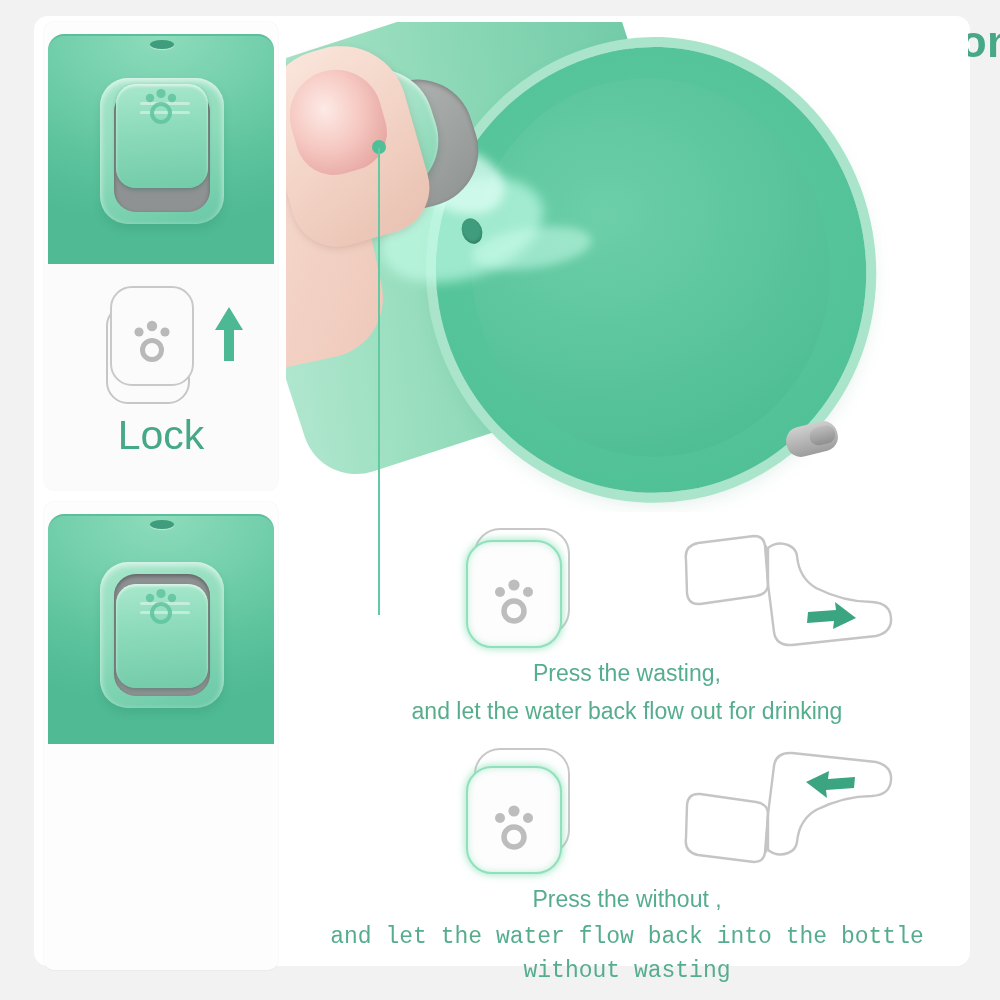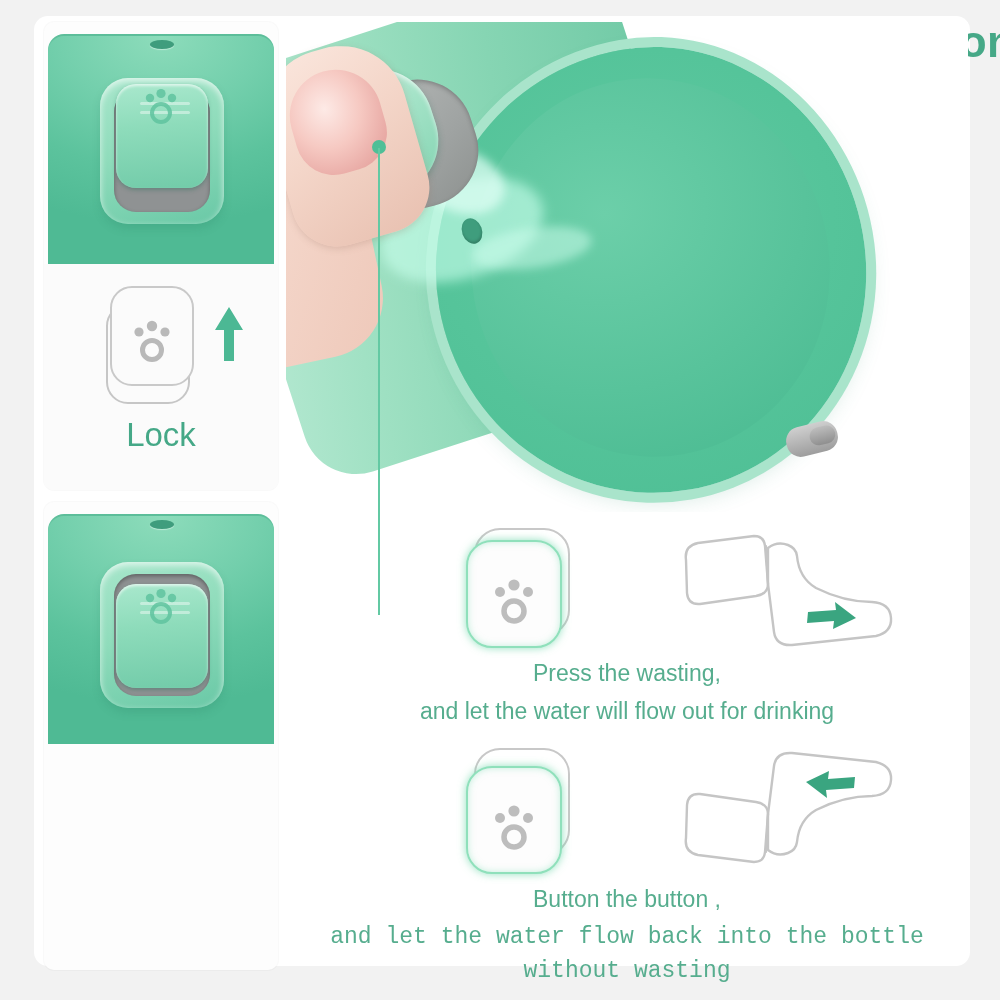--- a/index.html
+++ b/index.html
@@ -92,21 +92,21 @@
     position:absolute;left:4px;width:80px;height:96px;border-radius:22px;
     border:2px solid #c9c9c9;background:#fbfbfb;
   }
   .lock .lbtn-ghost{top:18px;}
   .lock .lbtn-front{top:0px;}
   .unlock .lbtn-ghost{top:0px;}
   .unlock .lbtn-front{top:16px;}
   .arrow-v{position:absolute;left:168px;top:40px;width:34px;height:60px;}
   .llabel{
     position:absolute;left:0;top:150px;width:234px;text-align:center;
-    color:#45a887;font-size:33px;line-height:42px;font-weight:400;
+    color:#45a887;font-size:41px;line-height:42px;font-weight:400;
   }
 
   
   .hero{
     position:absolute;left:286px;top:22px;width:682px;height:490px;overflow:hidden;
     background:#ffffff;
   }
   .hero .barrel{
     position:absolute;left:-40px;top:-10px;width:430px;height:420px;
     transform:rotate(-18deg);border-radius:40px 40px 54px 54px;
@@ -323,21 +323,21 @@
     <svg class="flowfig" viewBox="0 0 230 126">
       <g fill="none" stroke="#c5c5c5" stroke-width="2.4" stroke-linejoin="round" stroke-linecap="round">
         <path d="M10 34 Q8 20 22 17 L78 10 Q88 10 89 20 L92 58 Q92 68 80 70 L24 78 Q12 79 11 67 Z"></path>
         <path d="M92 22 Q101 15 112 19 Q120 22 121 30 Q123 52 140 62 Q168 76 196 76 Q214 77 215 92 Q216 106 200 110 L116 119 Q100 120 98 106 L92 58 Z"></path>
         <path d="M90 20 L92 58" stroke-width="2.2"></path>
       </g>
       <path d="M132 86 L160 84 L159 76 L180 92 L157 103 L158 95 L131 97 Z" fill="#3aa580"></path>
     </svg>
 
     <div class="caption l1">Press the wasting,</div>
-    <div class="caption l2">and let the water will flow out for drinking</div>
+    <div class="caption l2">and let the water back flow out for drinking</div>
   </div>
 
   <div class="instr two">
     <div class="mini-btn">
       <div class="mini-ghost"></div>
       <div class="mini-front">
         <svg viewBox="0 0 92 104" width="92" height="104">
           <circle cx="32" cy="50" r="5" fill="#bdbdbd"></circle>
           <circle cx="46" cy="43" r="5.6" fill="#bdbdbd"></circle>
           <circle cx="60" cy="50" r="5" fill="#bdbdbd"></circle>
@@ -348,17 +348,17 @@
 
     <svg class="flowfig" viewBox="0 0 230 126">
       <g transform="translate(0,126) scale(1,-1)" fill="none" stroke="#c5c5c5" stroke-width="2.4" stroke-linejoin="round" stroke-linecap="round">
         <path d="M10 34 Q8 20 22 17 L78 10 Q88 10 89 20 L92 58 Q92 68 80 70 L24 78 Q12 79 11 67 Z"></path>
         <path d="M92 22 Q101 15 112 19 Q120 22 121 30 Q123 52 140 62 Q168 76 196 76 Q214 77 215 92 Q216 106 200 110 L116 119 Q100 120 98 106 L92 58 Z"></path>
         <path d="M90 20 L92 58" stroke-width="2.2"></path>
       </g>
       <path d="M178 42 L150 44 L151 52 L130 36 L153 25 L152 33 L179 31 Z" fill="#3aa580"></path>
     </svg>
 
-    <div class="caption l1">Button the button ,</div>
+    <div class="caption l1">Press the without ,</div>
     <div class="caption l2">and let the water flow back into the bottle without wasting</div>
   </div>
 
 </div>
 
 </body></html>

